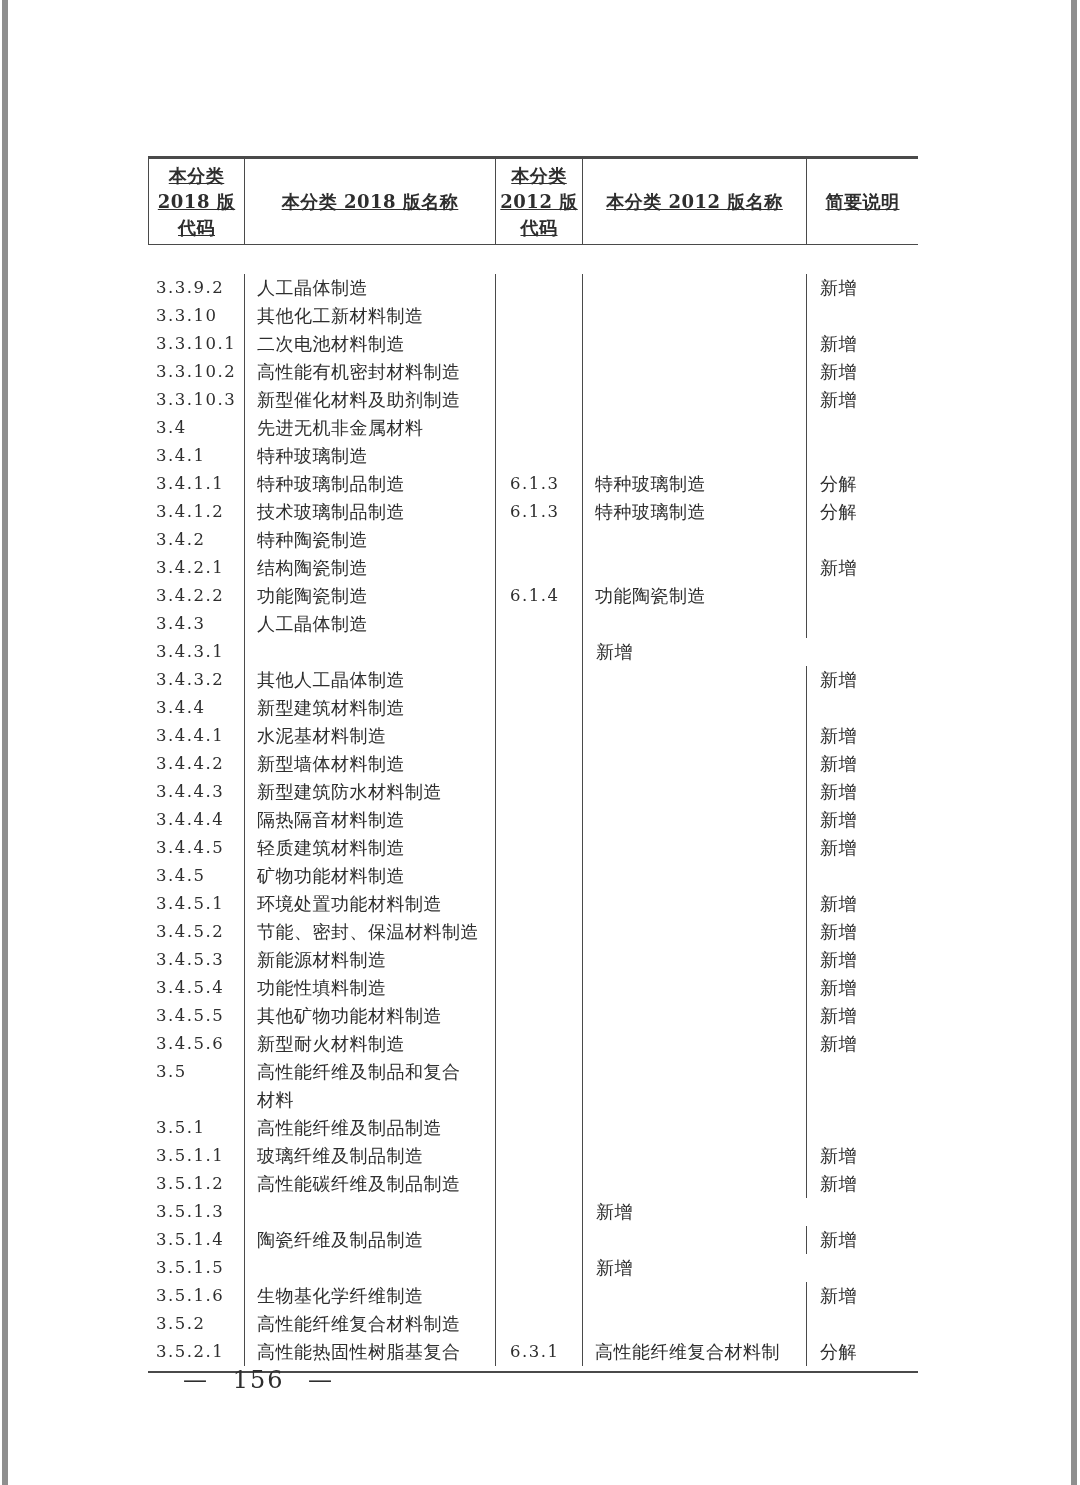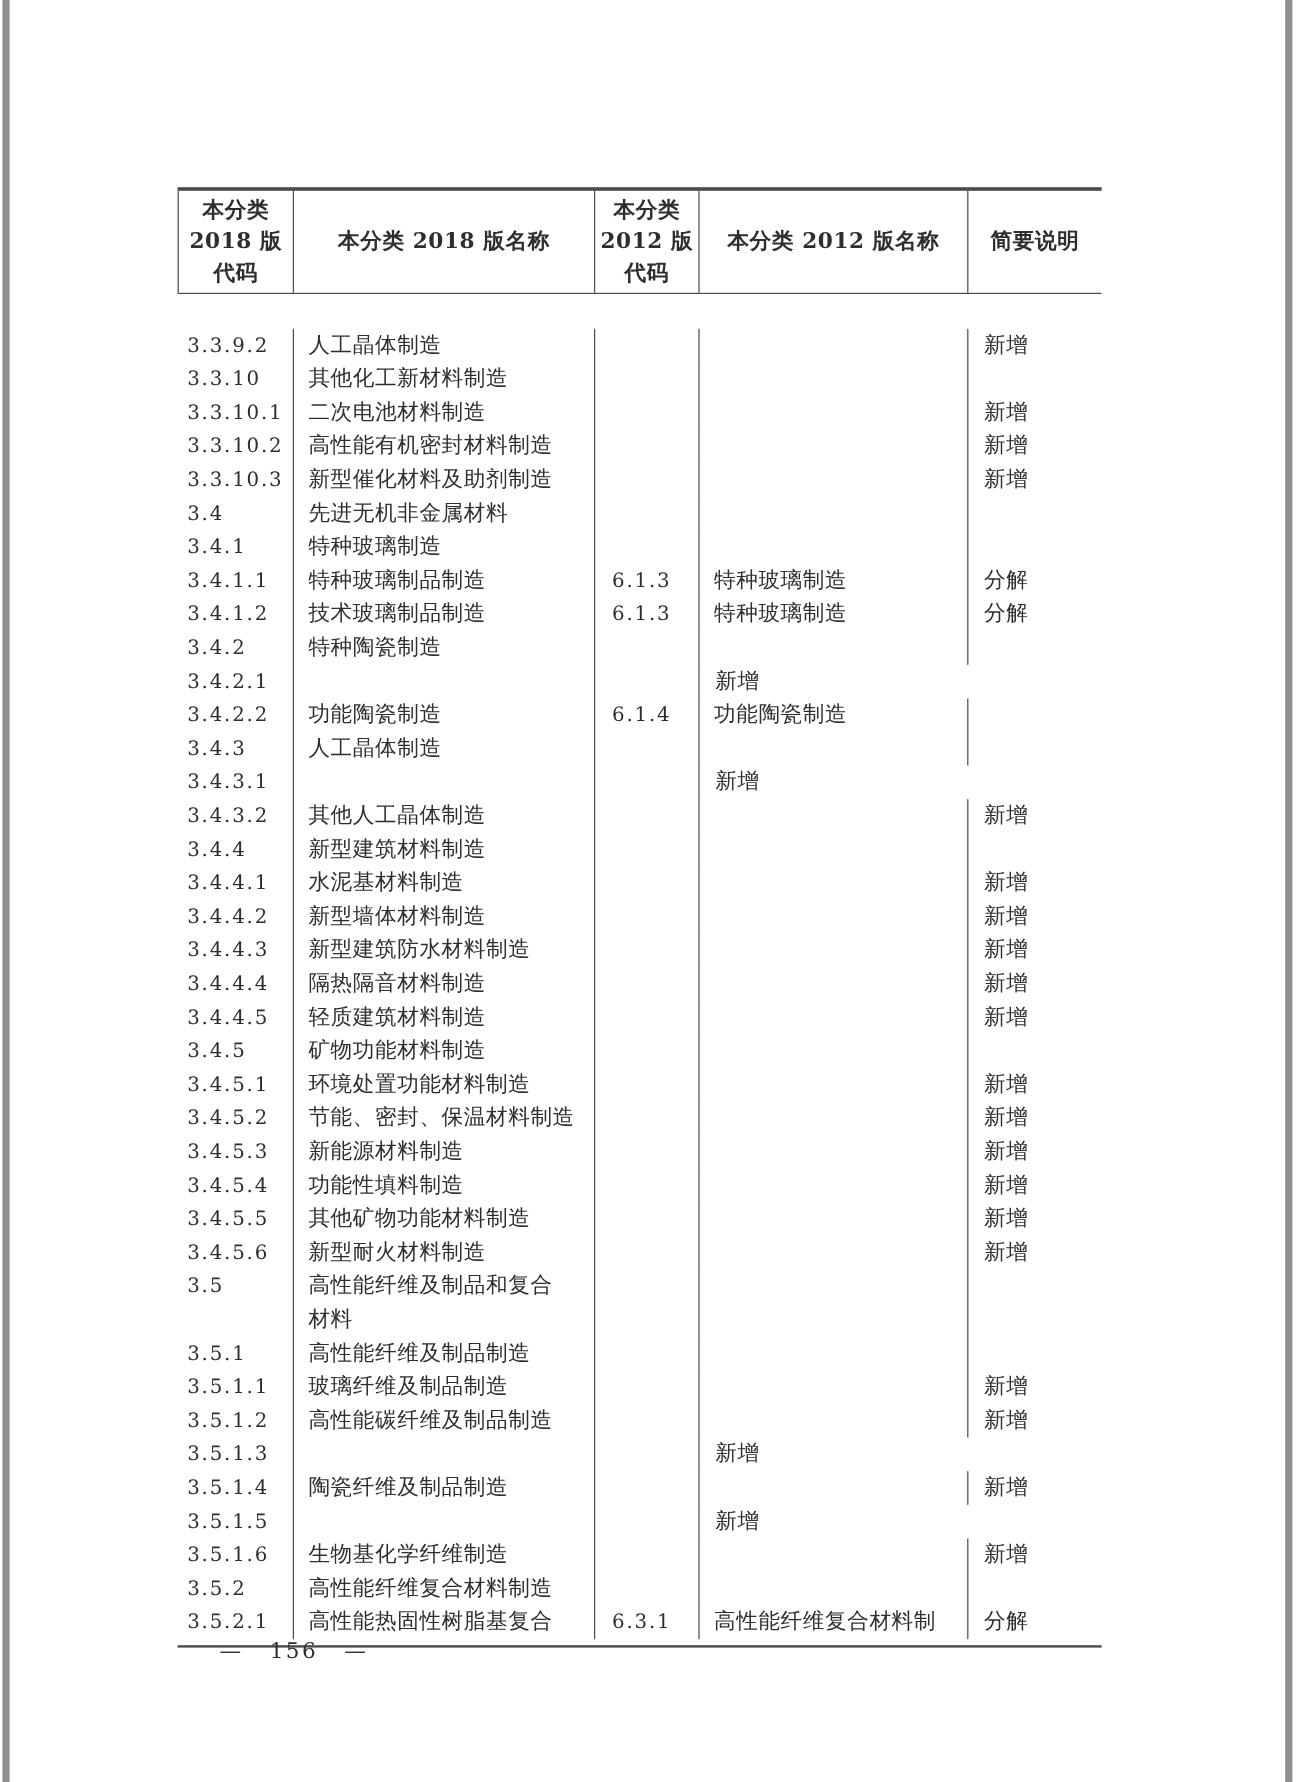--- a/index.html
+++ b/index.html
@@ -20,20 +20,21 @@
   .edge-left{left:2px;}
   .edge-right{left:1071px;}
 
   .doc-table{position:absolute;left:148px;top:156px;width:770px;}
 
   .thead{
     display:grid;
     grid-template-columns:97px 251px 87px 224px 111px;
     border-top:3px solid var(--border);
     border-bottom:1px solid var(--border);
+    text-decoration:underline;
   }
   .thead .hcell{
     min-height:85px;
     display:flex;flex-direction:column;align-items:center;justify-content:center;
     text-align:center;
     font-weight:bold;
     font-size:18px;
     line-height:26px;
     letter-spacing:0.5px;
     box-sizing:border-box;
@@ -71,21 +72,21 @@
     font-size:16.5px;
     letter-spacing:1.5px;
     border-right:1px solid var(--border);
   }
   .c-name2{padding-left:12px;border-right:1px solid var(--border);}
   .c-note{padding-left:13px;}
 
   .page-footer{
     position:absolute;
     left:183px;top:1366px;
-    font-size:18px;
+    font-size:24px;
     letter-spacing:2px;
     word-spacing:14px;
     color:var(--text);
   }
 </style>
 </head>
 <body>
 
 <div class="edge-strip edge-left"></div>
 <div class="edge-strip edge-right"></div>
@@ -182,20 +183,21 @@
   <div class="trow">
     <div class="cell c-code">3.4.2</div>
     <div class="cell c-name">特种陶瓷制造</div>
     <div class="cell c-code2"></div>
     <div class="cell c-name2"></div>
     <div class="cell c-note"></div>
   </div>
 
   <div class="trow">
     <div class="cell c-code">3.4.2.1</div>
+    <div class="cell c-name">结构陶瓷制造</div>
     <div class="cell c-code2"></div>
     <div class="cell c-name2"></div>
     <div class="cell c-note">新增</div>
   </div>
 
   <div class="trow">
     <div class="cell c-code">3.4.2.2</div>
     <div class="cell c-name">功能陶瓷制造</div>
     <div class="cell c-code2">6.1.4</div>
     <div class="cell c-name2">功能陶瓷制造</div>

